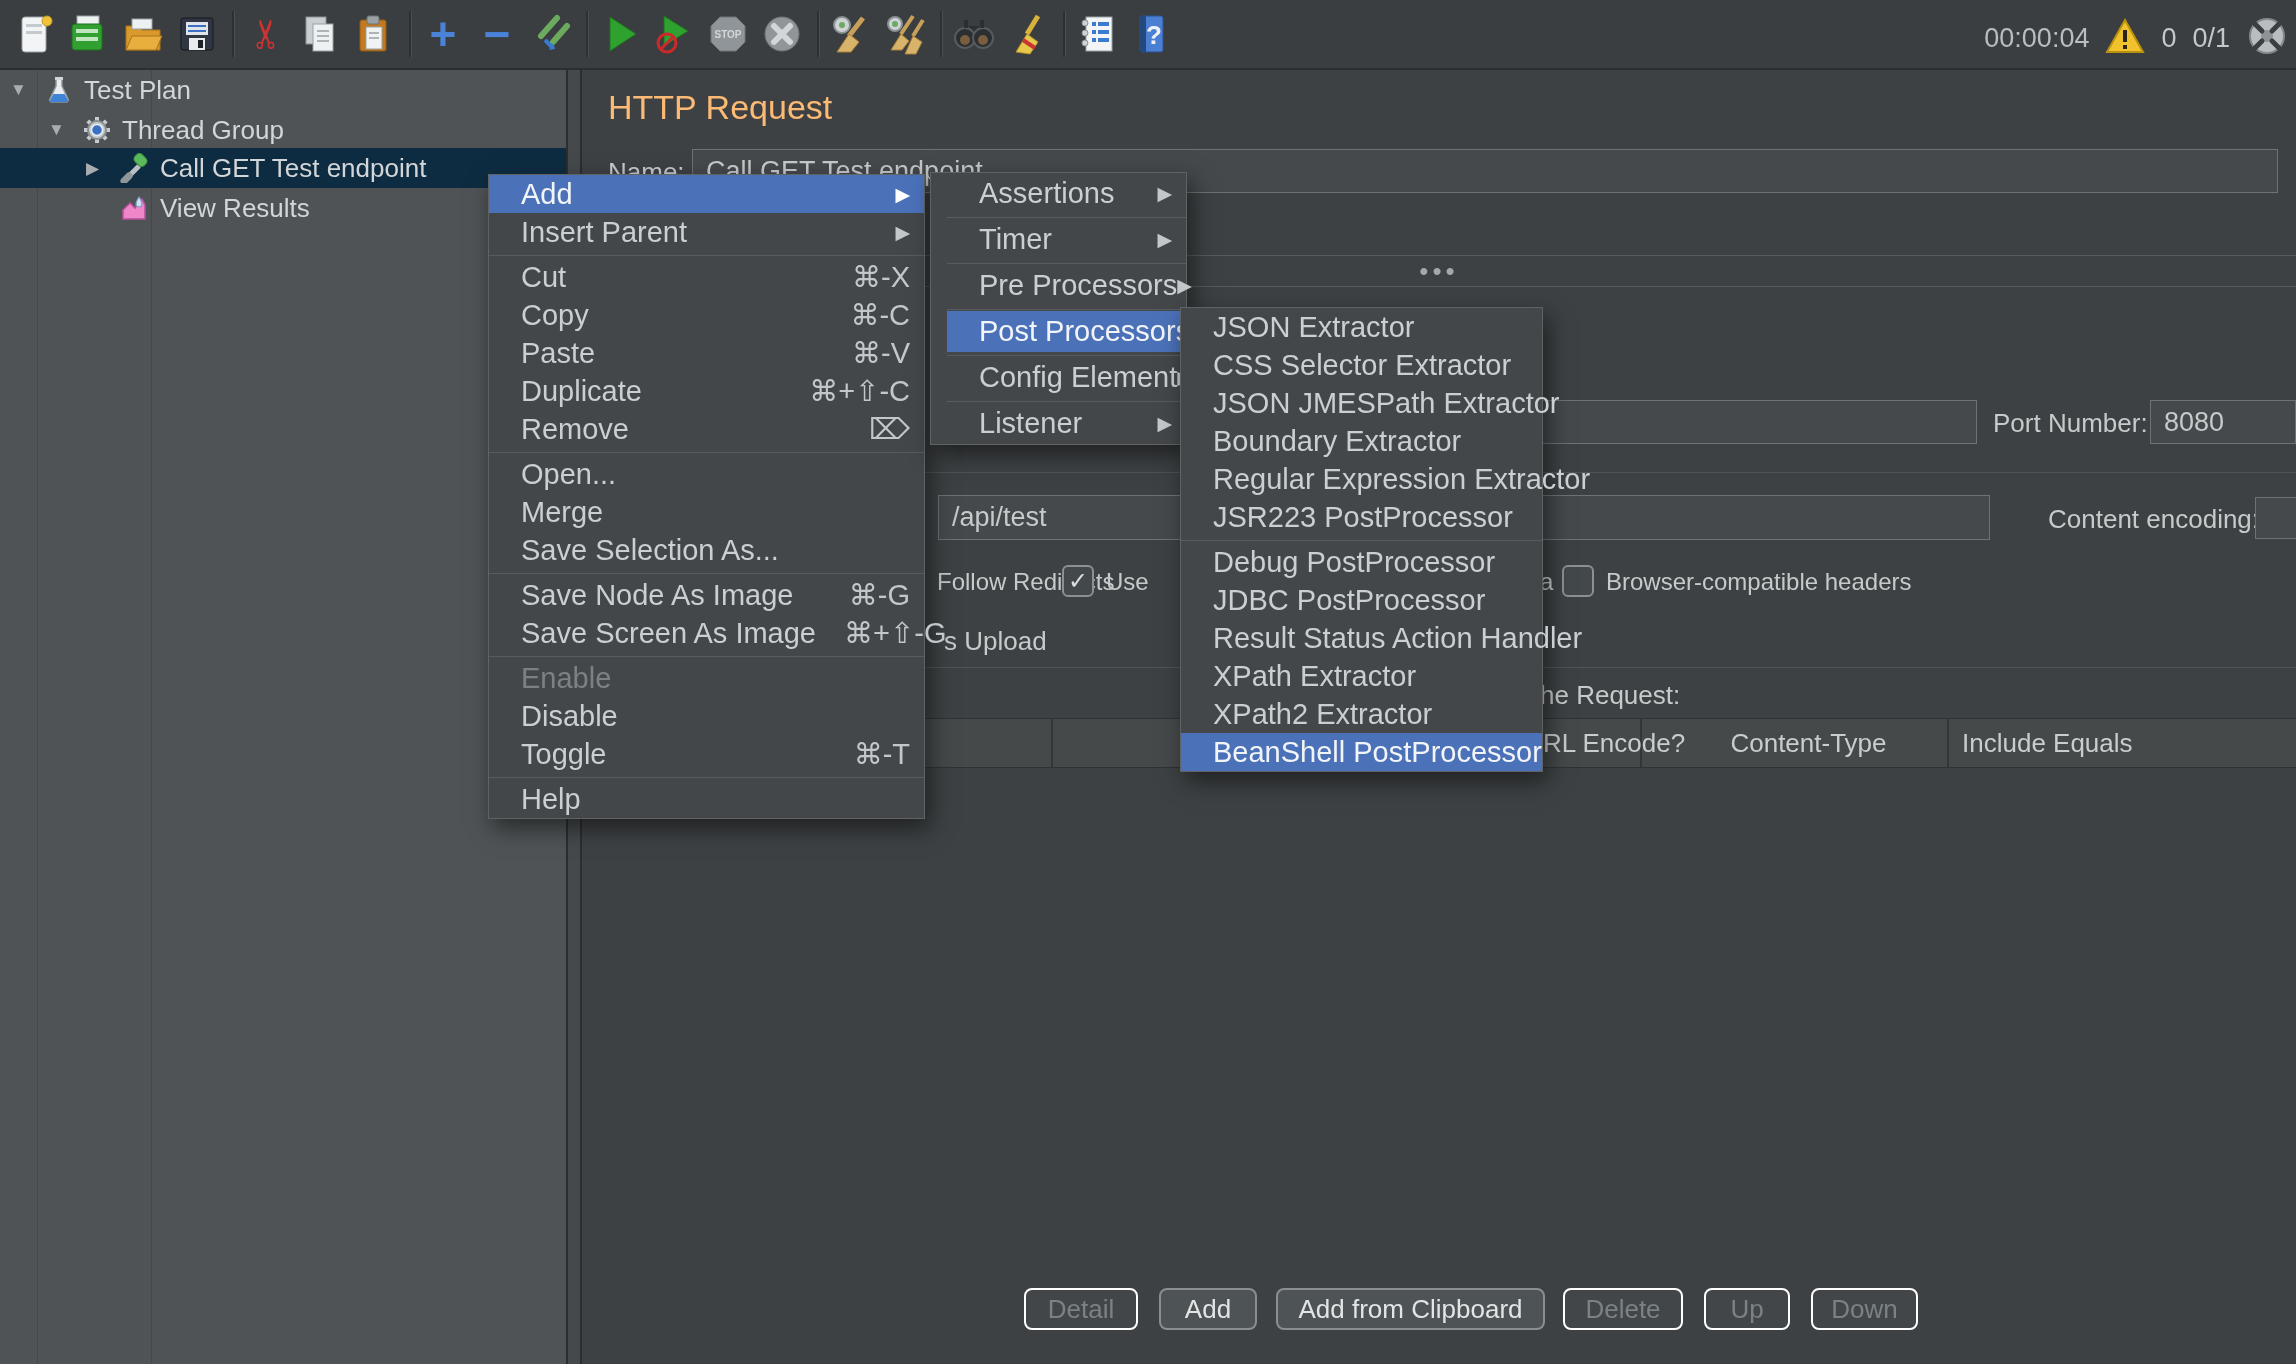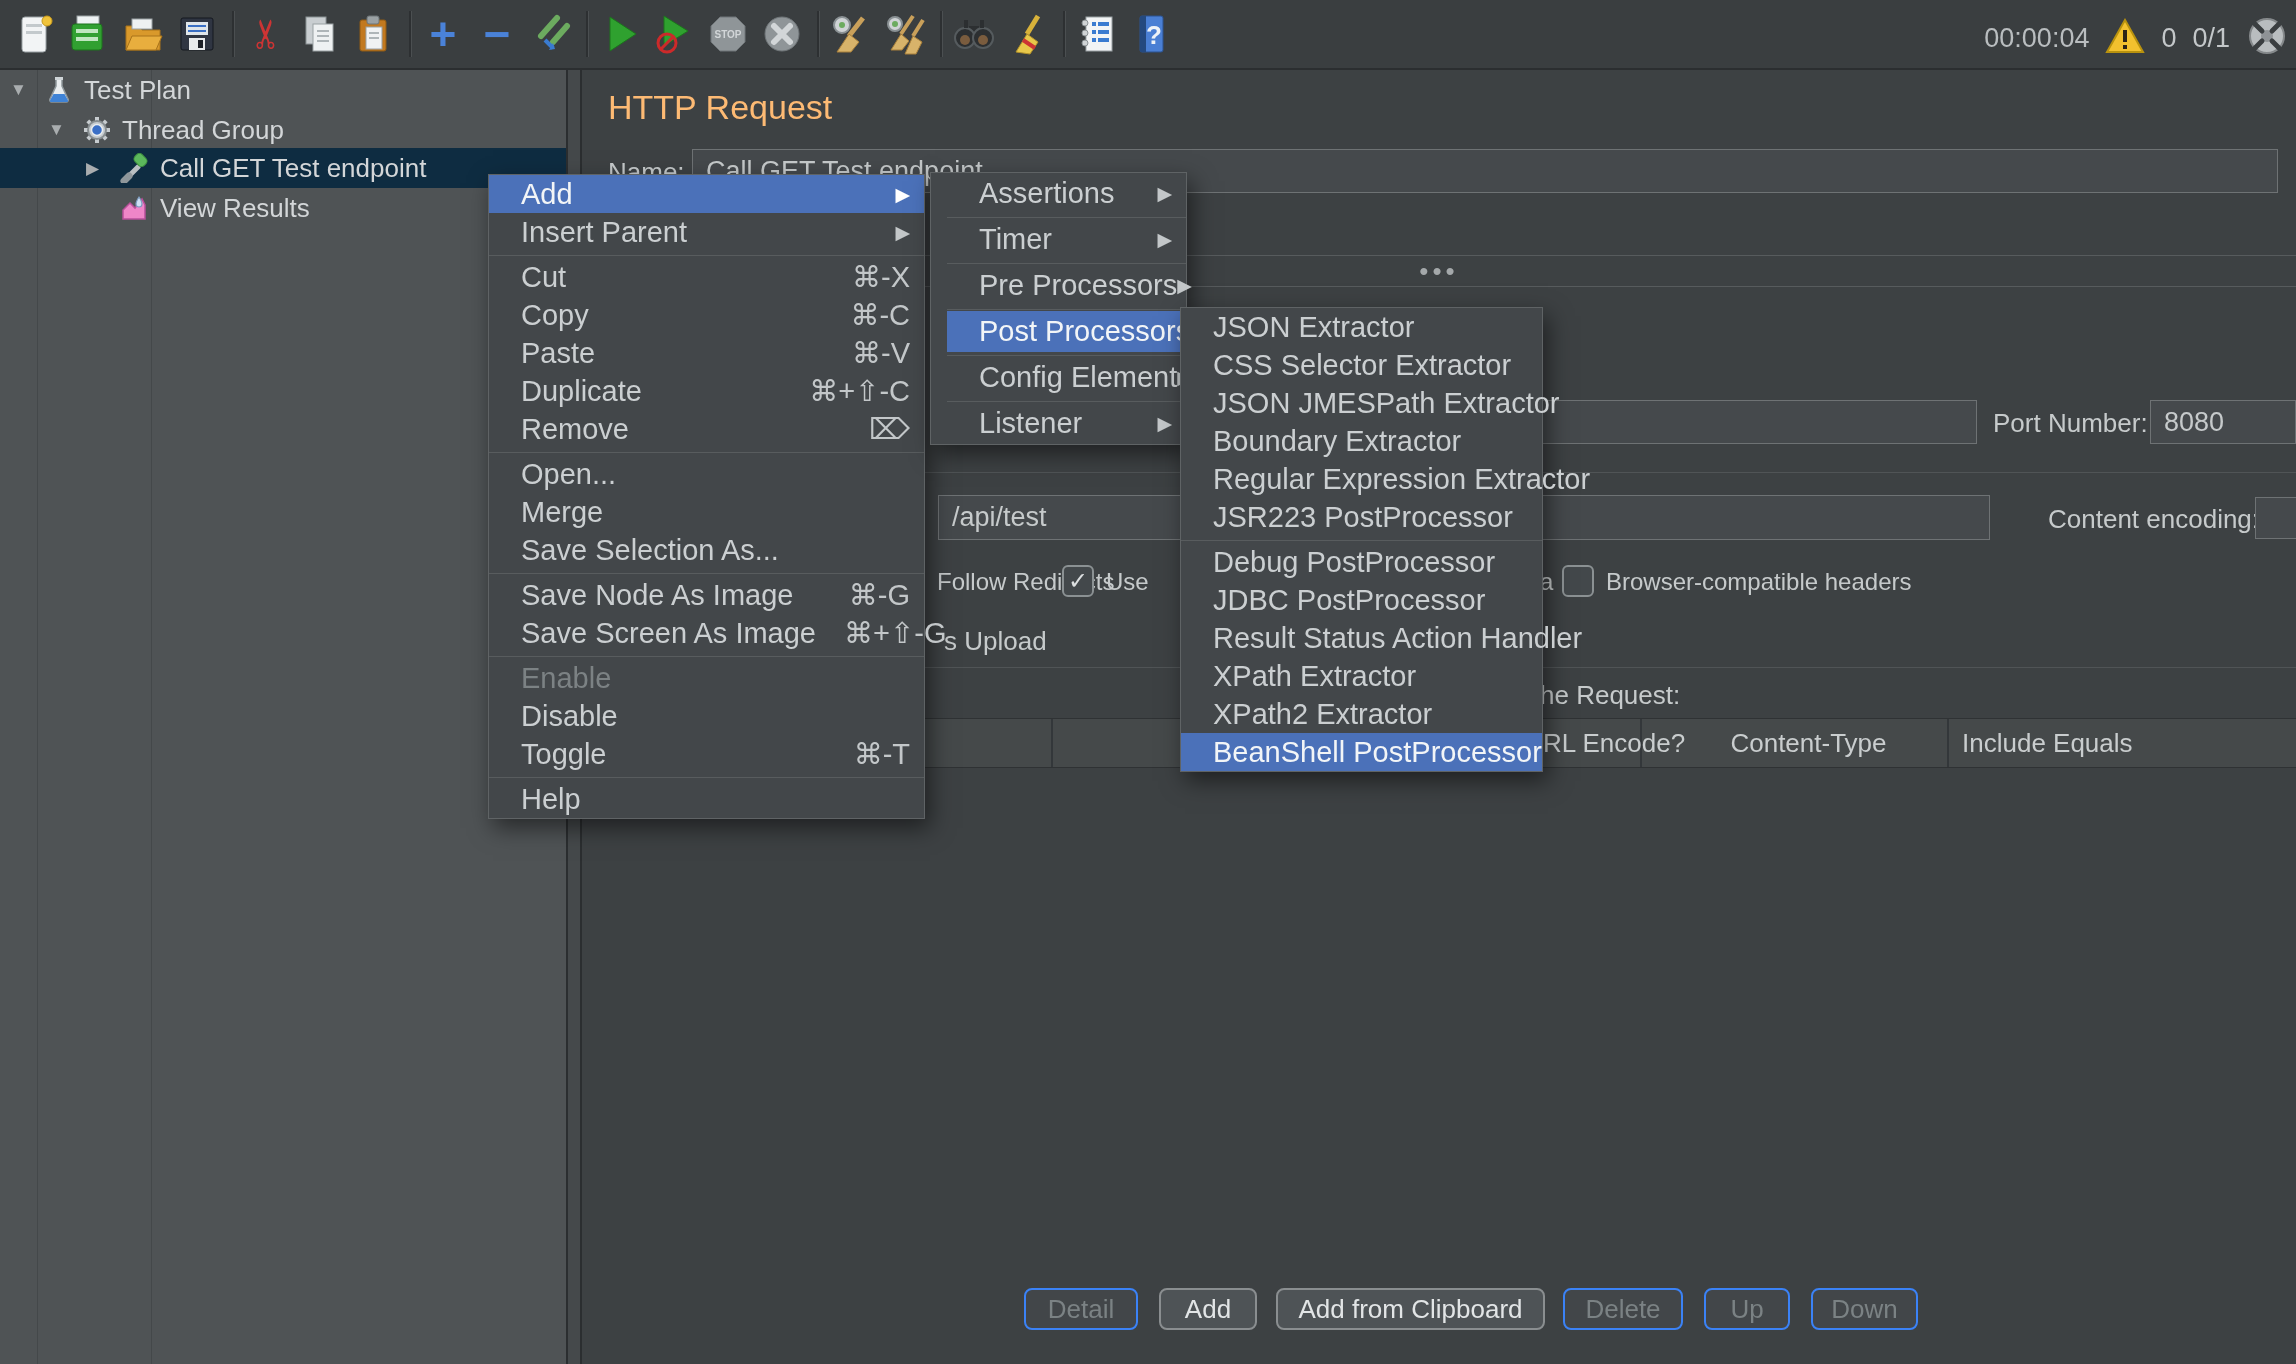--- a/index.html
+++ b/index.html
@@ -39,21 +39,21 @@
   .frag{position:absolute;font-size:26px;color:#c6cacb;white-space:nowrap;}
   
   #phead{position:absolute;left:0;right:0;top:648px;height:50px;background:#45494a;
     border-top:1px solid #2f3234;border-bottom:1px solid #2f3234;box-sizing:border-box;}
   .col-div{position:absolute;top:0;bottom:0;width:2px;background:#33373a;}
   .th{position:absolute;top:0;height:48px;display:flex;align-items:center;font-size:26px;color:#c9cdce;white-space:nowrap;}
   
   .btn{position:absolute;top:1218px;height:42px;border-radius:8px;box-sizing:border-box;
     display:flex;align-items:center;justify-content:center;font-size:26px;white-space:nowrap;}
   .btn.on{background:#4e5356;border:2px solid #8a8e90;color:#e2e5e6;}
-  .btn.off{background:#424649;border:2px solid #3b82f6;color:#7b8284;}
+  .btn.off{background:#424649;border:2px solid #ffffff;color:#7b8284;}
   
   .menu{position:absolute;background:#43474a;border:1px solid #5f6365;box-sizing:border-box;
     box-shadow:5px 9px 22px rgba(0,0,0,0.5);}
   #context-menu{left:488px;top:174px;width:437px;z-index:10;}
   #add-submenu{left:930px;top:172px;width:257px;z-index:11;padding-left:16px;}
   #pp-submenu{left:1180px;top:307px;width:363px;z-index:12;}
   .mi{display:flex;align-items:center;padding:0 14px 0 32px;font-size:29px;color:#cbcfd1;white-space:nowrap;box-sizing:border-box;}
   #context-menu .mi{height:38px;}
   #add-submenu .mi{height:41px;}
   #pp-submenu .mi{height:38px;}

